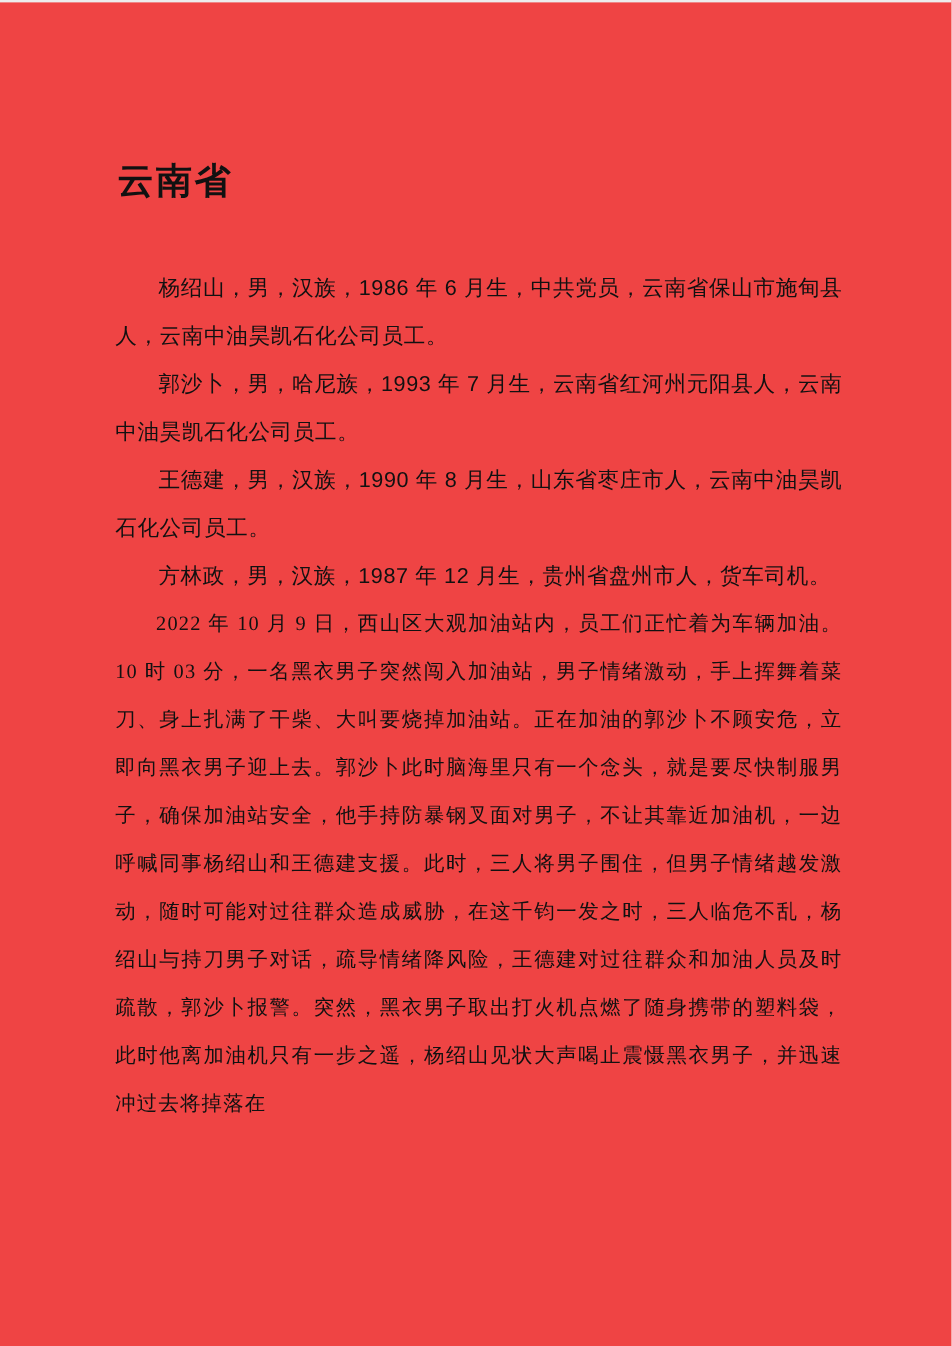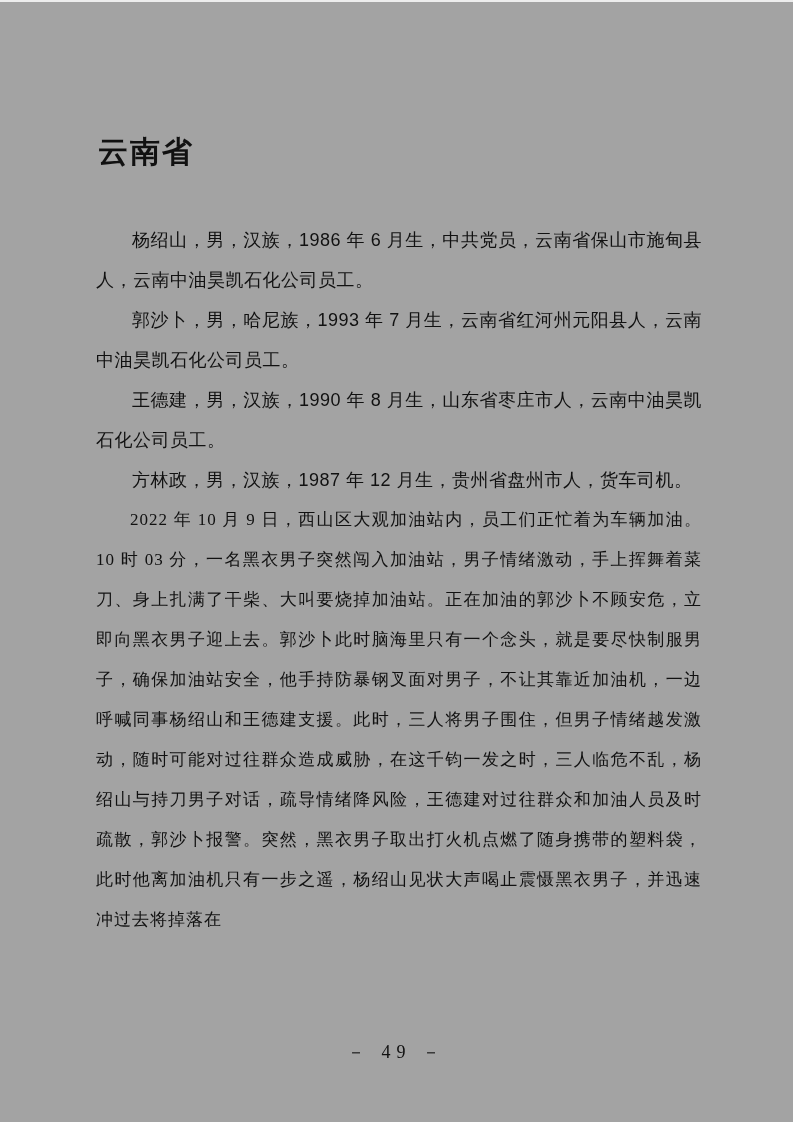--- a/index.html
+++ b/index.html
@@ -11,21 +11,21 @@
     width: 793px;
     height: 1122px;
     position: relative;
     overflow: hidden;
   }
   .page {
     position: absolute;
     top: 0; left: 0;
     width: 793px;
     height: 1122px;
-    background: #a3a3a3;
+    background: #ef4444;
     border-top: 2px solid #ededed;
     box-sizing: border-box;
     color: #111111;
   }
   .content {
     position: absolute;
     top: 0;
     left: 96px;
     width: 606px;
   }
@@ -86,14 +86,13 @@
     <div class="bio-block">
       <p class="bio">杨绍山，男，汉族，1986 年 6 月生，中共党员，云南省保山市施甸县人，云南中油昊凯石化公司员工。</p>
       <p class="bio">郭沙卜，男，哈尼族，1993 年 7 月生，云南省红河州元阳县人，云南中油昊凯石化公司员工。</p>
       <p class="bio">王德建，男，汉族，1990 年 8 月生，山东省枣庄市人，云南中油昊凯石化公司员工。</p>
       <p class="bio">方林政，男，汉族，1987 年 12 月生，贵州省盘州市人，货车司机。</p>
     </div>
 
     <p class="narrative">2022 年 10 月 9 日，西山区大观加油站内，员工们正忙着为车辆加油。10 时 03 分，一名黑衣男子突然闯入加油站，男子情绪激动，手上挥舞着菜刀、身上扎满了干柴、大叫要烧掉加油站。正在加油的郭沙卜不顾安危，立即向黑衣男子迎上去。郭沙卜此时脑海里只有一个念头，就是要尽快制服男子，确保加油站安全，他手持防暴钢叉面对男子，不让其靠近加油机，一边呼喊同事杨绍山和王德建支援。此时，三人将男子围住，但男子情绪越发激动，随时可能对过往群众造成威胁，在这千钧一发之时，三人临危不乱，杨绍山与持刀男子对话，疏导情绪降风险，王德建对过往群众和加油人员及时疏散，郭沙卜报警。突然，黑衣男子取出打火机点燃了随身携带的塑料袋，此时他离加油机只有一步之遥，杨绍山见状大声喝止震慑黑衣男子，并迅速冲过去将掉落在</p>
   </div>
 
-  <div class="page-footer">－ 49 －</div>
 </div>
 
 </body></html>

